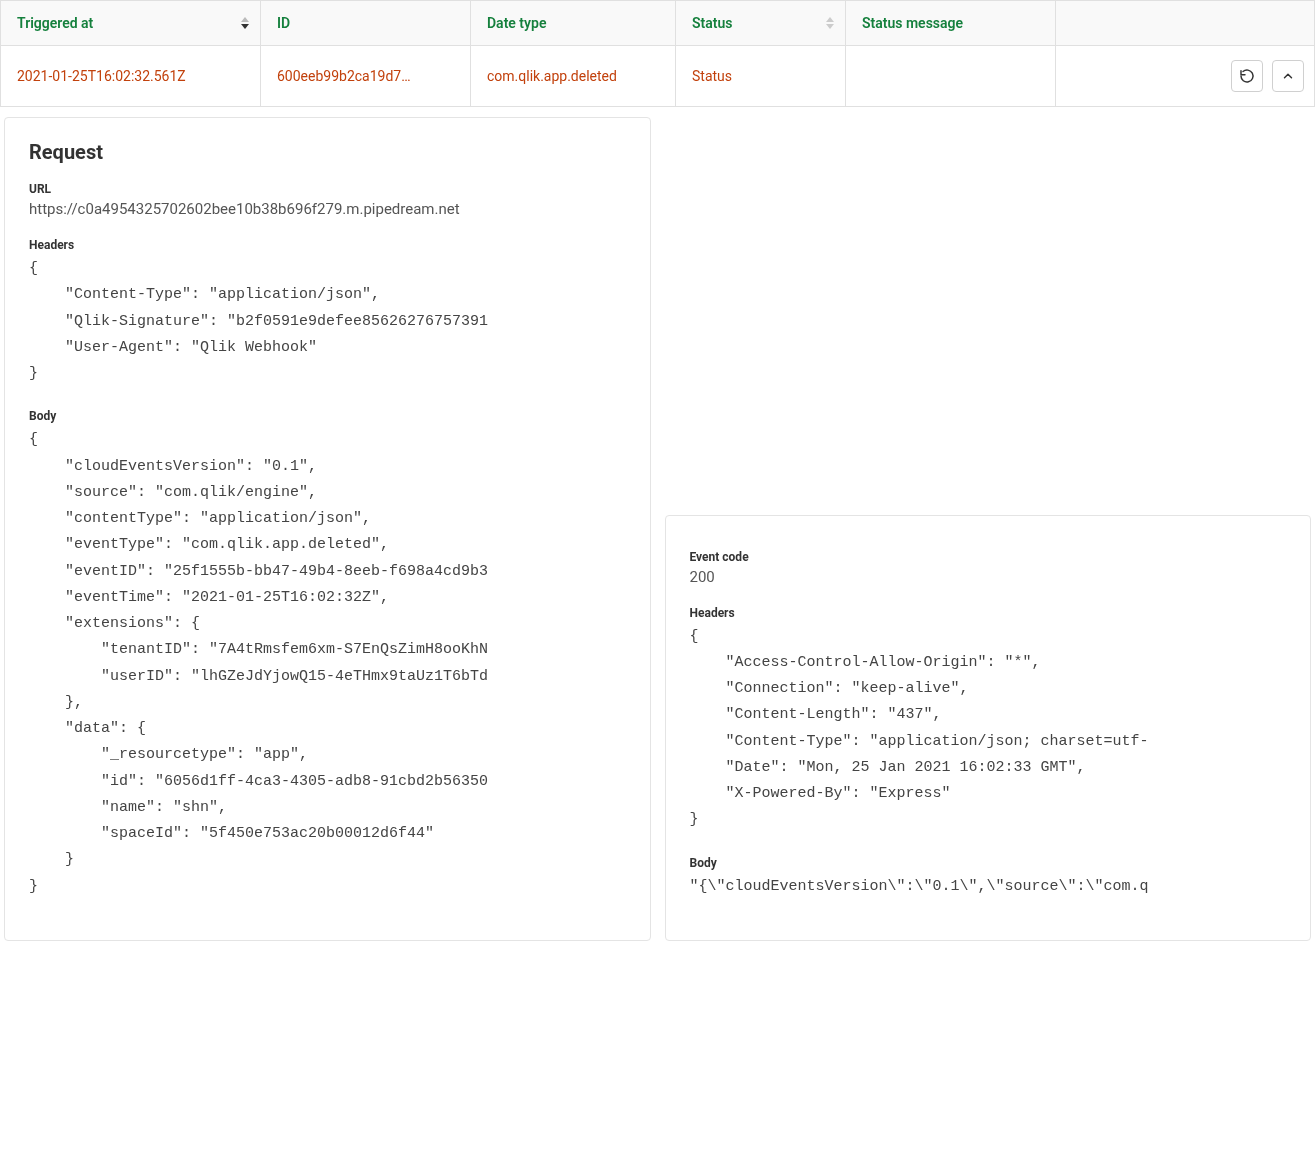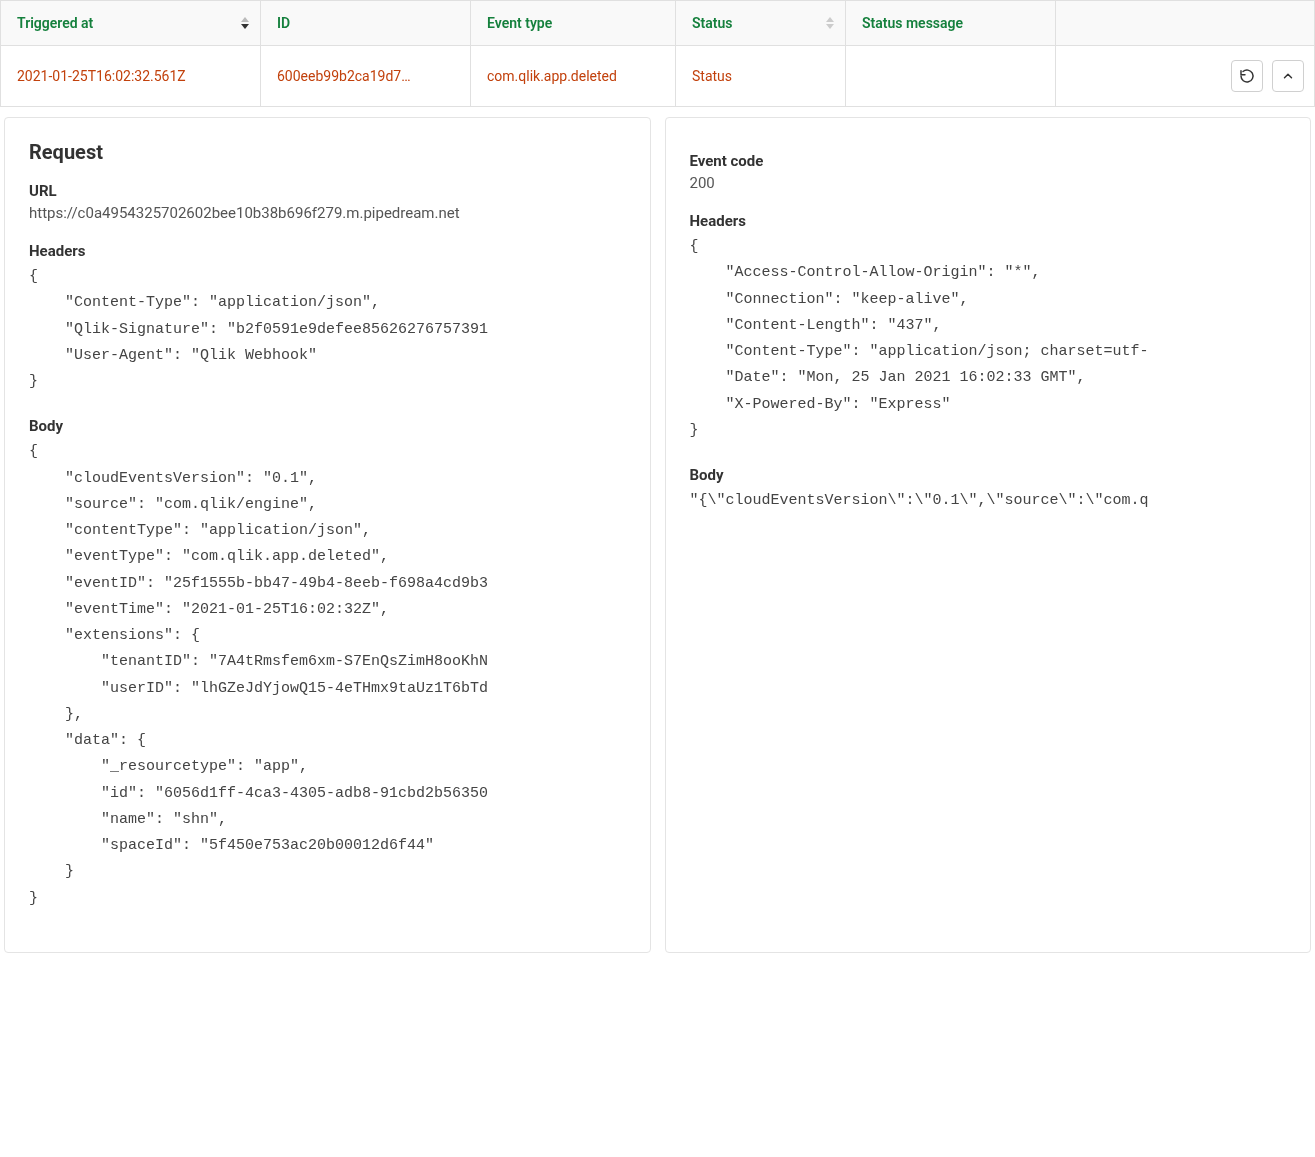--- a/index.html
+++ b/index.html
@@ -58,38 +58,39 @@
     cursor: pointer;
     margin-left: 6px;
     vertical-align: middle;
   }
   .icon-btn svg { display: block; }
 
   .panels {
     display: flex;
     gap: 14px;
     padding: 10px 4px 20px 4px;
+    align-items: flex-end;
   }
   .panel {
     flex: 1;
     border: 1px solid #e4e4e4;
     border-radius: 4px;
     padding: 22px 24px 18px 24px;
     background: #fff;
     min-width: 0;
   }
   .panel h2 {
     font-size: 20px;
     font-weight: 700;
     color: #333;
     margin-bottom: 18px;
   }
   .section-label {
     font-weight: 700;
-    font-size: 15px;
+    font-size: 12px;
     color: #333;
     margin-top: 12px;
     margin-bottom: 4px;
   }
   .plain-value {
     color: #555;
     margin-bottom: 20px;
     font-size: 15px;
     word-break: break-all;
   }
@@ -136,21 +137,21 @@
             </svg>
           <svg width="10" height="6" viewBox="0 0 10 6">
               <path d="M5 6 L9 1 L1 1 Z" fill="#333"></path>
             </svg>
         </span>
       </th>
       <th>
         <span>ID</span>
       </th>
       <th>
-        <span>Event type</span>
+        <span>Date type</span>
       </th>
       <th>
         <span>Status</span>
         <span class="sort-icons">
           <svg width="10" height="6" viewBox="0 0 10 6">
               <path d="M5 0 L9 5 L1 5 Z" fill="#ccc"></path>
             </svg>
           <svg width="10" height="6" viewBox="0 0 10 6">
               <path d="M5 6 L9 1 L1 1 Z" fill="#ccc"></path>
             </svg>

